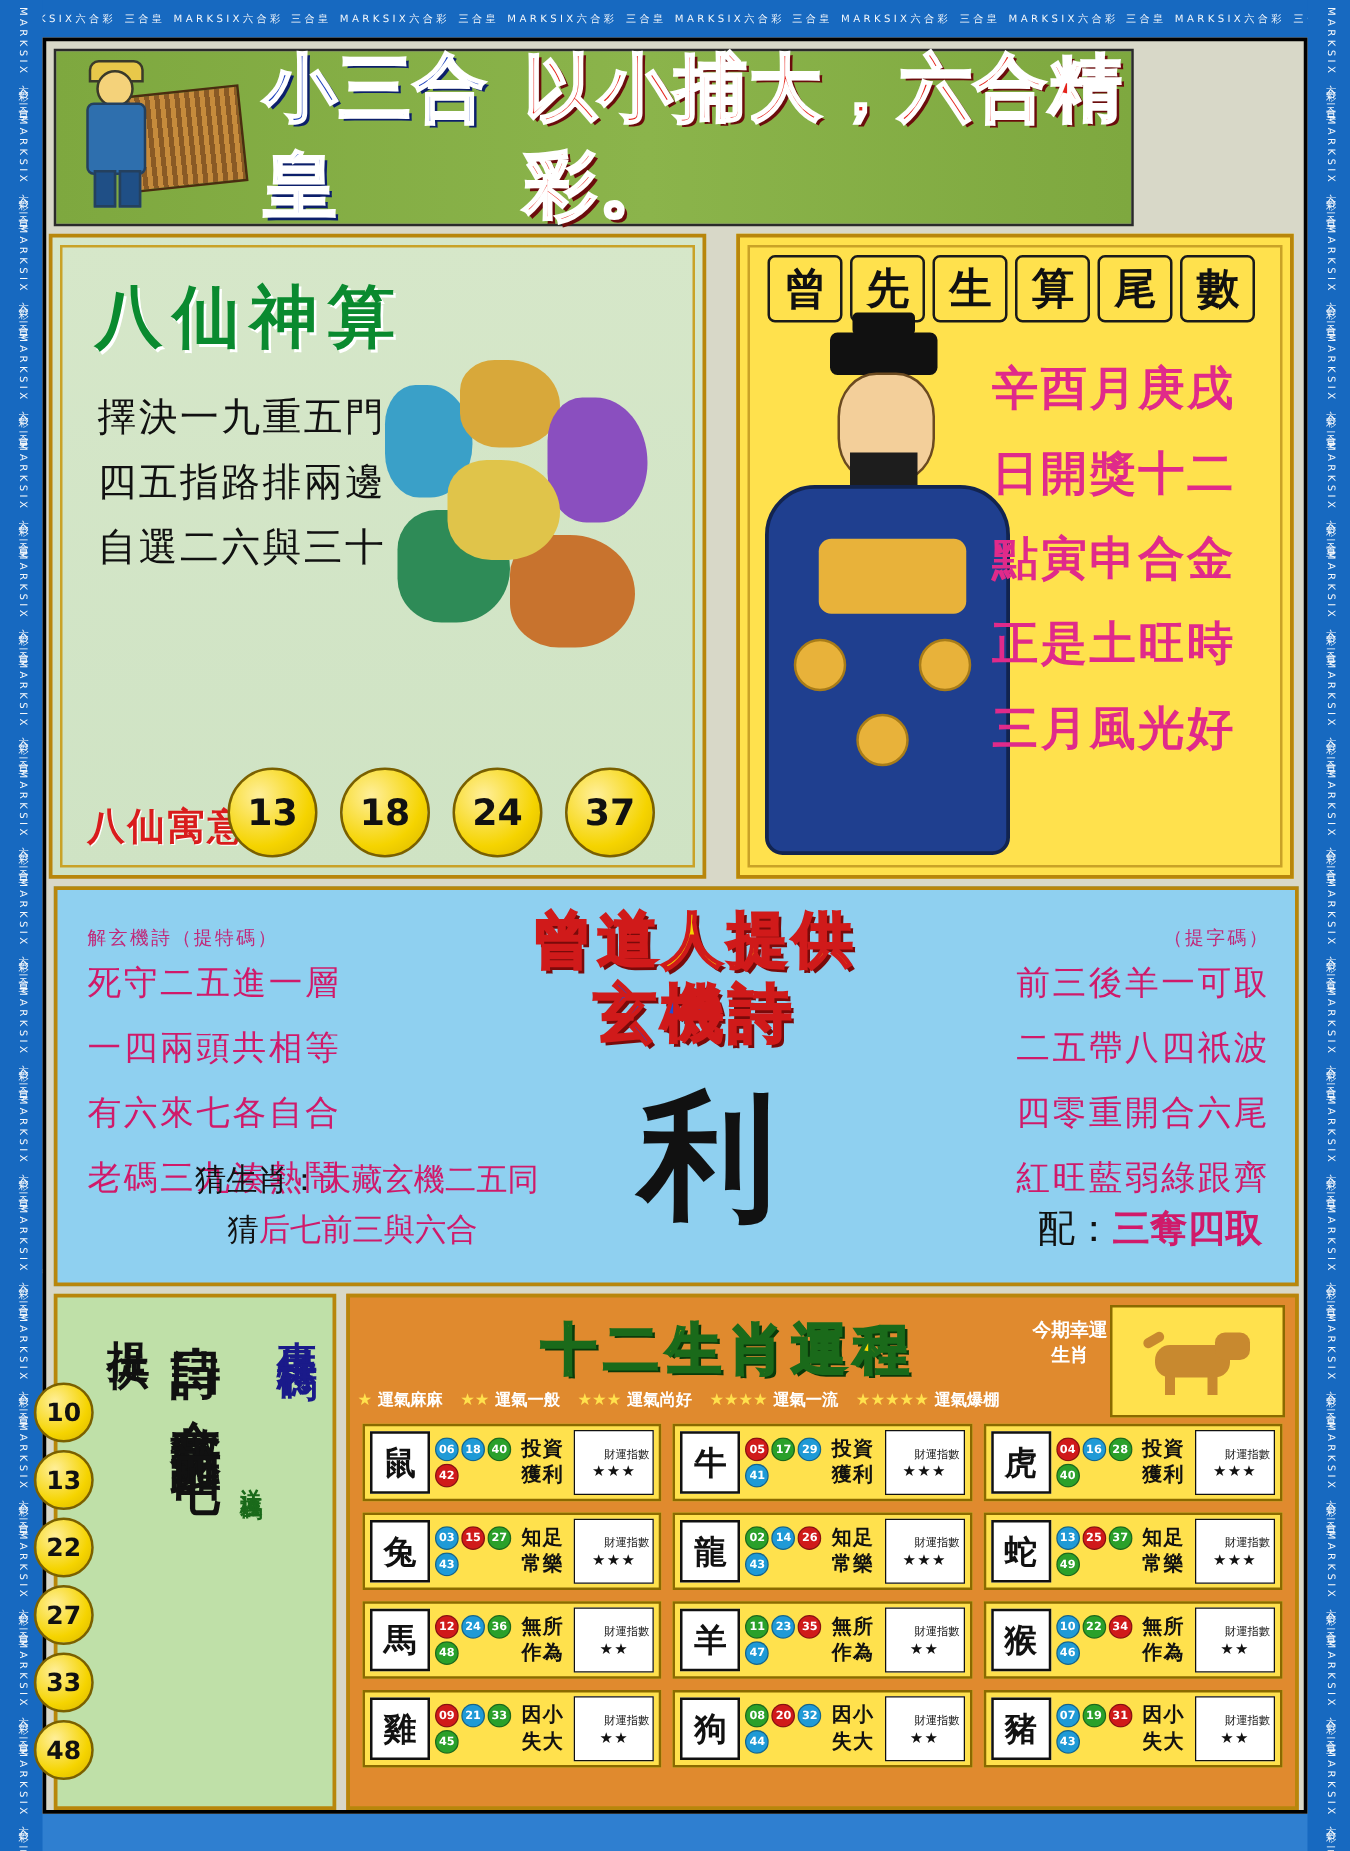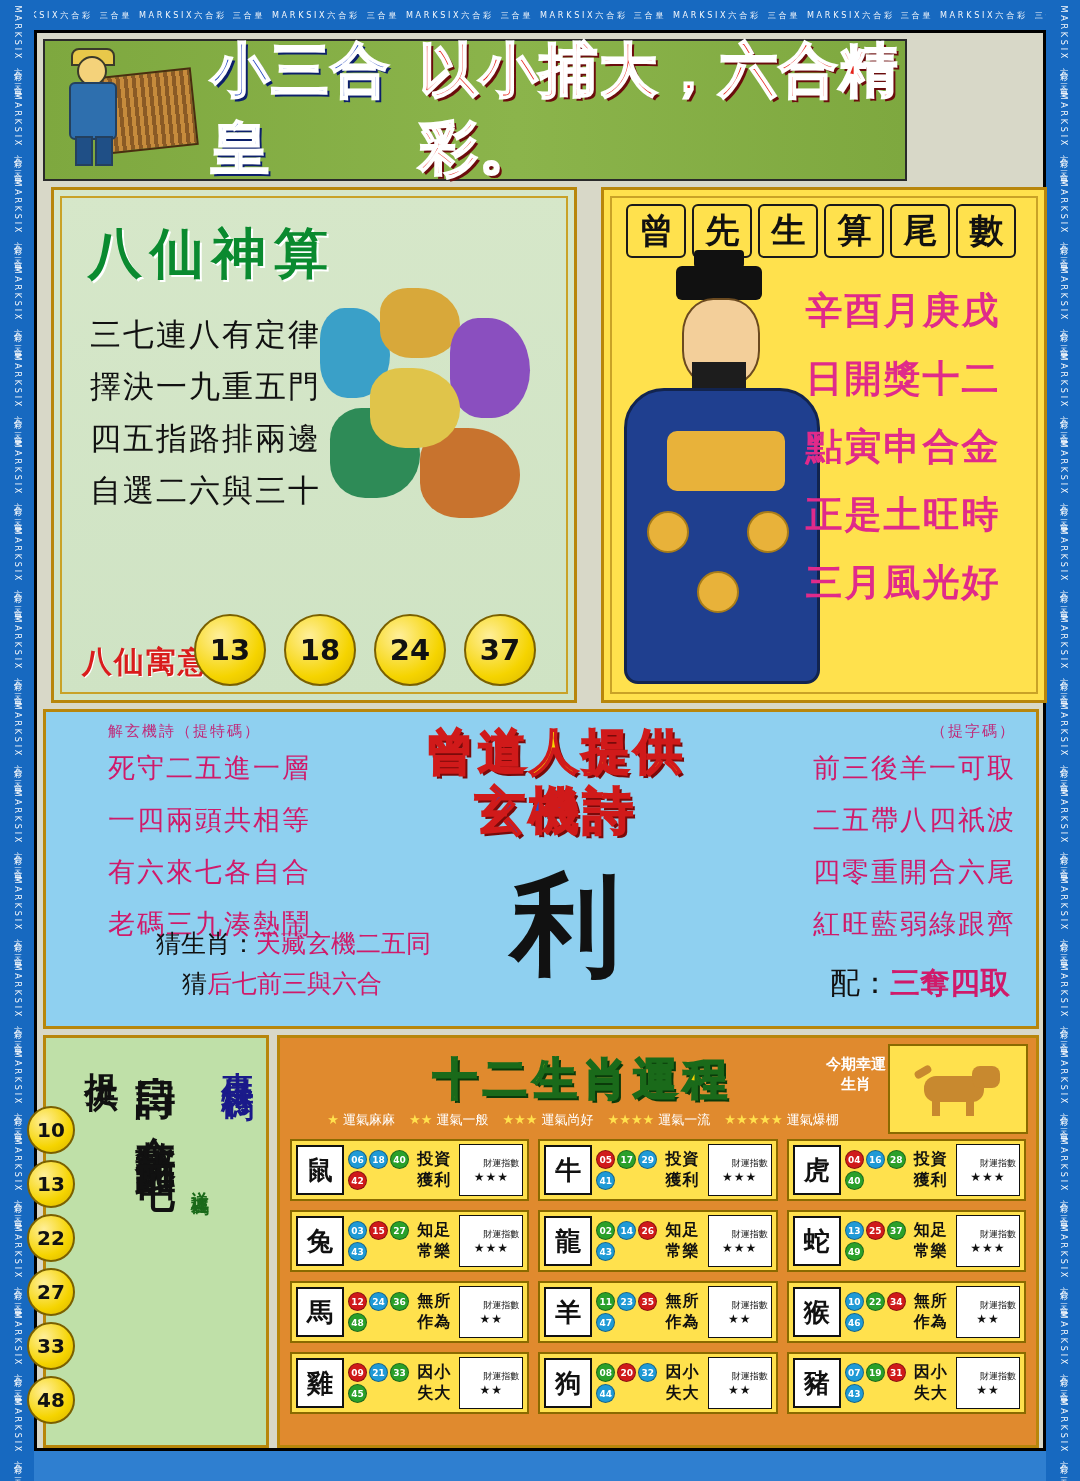--- a/index.html
+++ b/index.html
@@ -70,21 +70,21 @@
   }
   .hd-t2{
     font-family:"DejaVu Serif", serif;font-weight:bold;font-size:58px;color:#e5231b;
     -webkit-text-stroke:2px #ffffff;
     text-shadow:3px 3px 0 #6b0c0c;
     letter-spacing:2px;
   }
 
   
   .row2{
-    position:absolute;left:14px;top:154px;width:996px;height:516px;
+    position:absolute;left:2px;top:154px;width:996px;height:516px;
     display:flex;gap:24px;
   }
   .panel-left{
     width:534px;height:100%;
     background:#cfe3c4;border:3px solid #b8860b;box-sizing:border-box;position:relative;
     background:linear-gradient(180deg,#d6e7c9 0%, #cfe3c4 100%);
   }
   .panel-left .bx{position:absolute;inset:6px;border:2px solid #c9a227;}
   .pl-title{
     position:absolute;left:34px;top:28px;
@@ -160,22 +160,22 @@
   }
   .poem-title .l2{
     font-family:"DejaVu Serif", serif;font-weight:bold;font-size:50px;color:#1d4ed8;
     -webkit-text-stroke:2px #d01a1a;text-shadow:3px 3px 0 #7a0a0a;letter-spacing:4px;margin-top:-6px;
   }
   .poem-big{
     position:absolute;left:440px;top:140px;width:160px;text-align:center;
     font-family:"DejaVu Serif", serif;font-weight:bold;font-size:110px;color:#111;
   }
   .poem-col{
-    position:absolute;top:8px;width:280px;
-    font-family:"DejaVu Serif", serif;font-size:27px;color:#d01a6a;line-height:52px;letter-spacing:2px;margin-left:38px;
+    position:absolute;top:27px;width:280px;
+    font-family:"DejaVu Serif", serif;font-size:27px;color:#d01a6a;line-height:52px;letter-spacing:2px;
   }
   .poem-col.l{left:24px;}
   .poem-col.r{right:20px;text-align:right;}
   .poem-col .hint{font-size:15px;color:#c02a7a;line-height:22px;}
   .poem-bottom{
     position:absolute;left:110px;bottom:22px;width:420px;
     font-family:"DejaVu Serif", serif;font-size:25px;color:#111;line-height:40px;
   }
   .poem-bottom em{font-style:normal;color:#d01a6a;}
   .poem-pair{
@@ -215,22 +215,22 @@
   }
   .zodiac{
     flex:1;height:100%;background:#e08a2e;border:3px solid #b8860b;box-sizing:border-box;position:relative;padding:6px;
   }
   .z-title{
     font-family:"DejaVu Serif", serif;font-weight:bold;font-size:44px;color:#f5d400;
     -webkit-text-stroke:2px #1a6a1a;text-shadow:3px 3px 0 #0a3a0a;letter-spacing:6px;
     text-align:center;margin:6px 0 2px 0;padding-right:150px;
   }
   .z-legend{
-    display:flex;gap:14px;justify-content:center;padding-right:150px;
-    font-family:"DejaVu Sans", sans-serif;font-size:13px;color:#ffffff;margin-bottom:6px;
+    display:flex;gap:14px;padding-right:150px;
+    font-family:"DejaVu Sans", sans-serif;font-size:13px;color:#ffffff;margin-bottom:6px;font-weight:bold;
   }
   .z-legend i{color:#ffe14d;font-style:normal;}
   .z-corner{
     position:absolute;right:8px;top:6px;width:136px;height:86px;
     background:#ffe14d;border:2px solid #8a6a00;display:flex;align-items:center;justify-content:center;
   }
   .z-corner-label{
     position:absolute;right:150px;top:16px;width:60px;
     font-family:"DejaVu Serif", serif;font-size:15px;color:#ffffff;font-weight:bold;line-height:20px;text-align:center;
   }
@@ -399,21 +399,20 @@
         <div class="hd-t2">以小捕大，六合精彩。</div>
       </div>
     </div>
 
     <div class="row2">
 
       <div class="panel-left">
         <div class="bx"></div>
         <div class="pl-title">八仙神算</div>
         <div class="pl-lines">
-          <div>三七連八有定律</div>
           <div>擇決一九重五門</div>
           <div>四五指路排兩邊</div>
           <div>自選二六與三十</div>
         </div>
         <div class="pl-art">
           <div class="blob" style="left:10px;top:30px;width:70px;height:90px;background:#3aa0c8;"></div>
           <div class="blob" style="left:70px;top:10px;width:80px;height:70px;background:#d8a83a;"></div>
           <div class="blob" style="left:140px;top:40px;width:80px;height:100px;background:#8a4fbf;"></div>
           <div class="blob" style="left:20px;top:130px;width:90px;height:90px;background:#2e8b57;"></div>
           <div class="blob" style="left:110px;top:150px;width:100px;height:90px;background:#c8732e;"></div>

